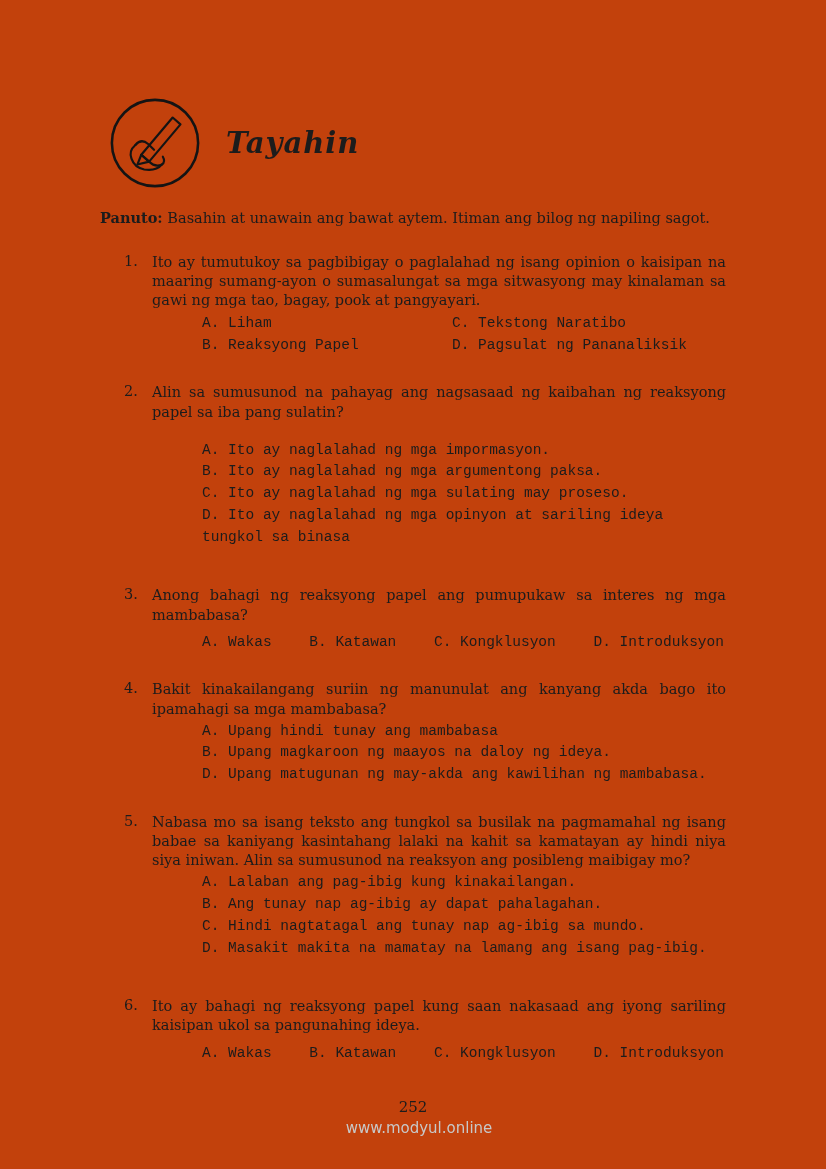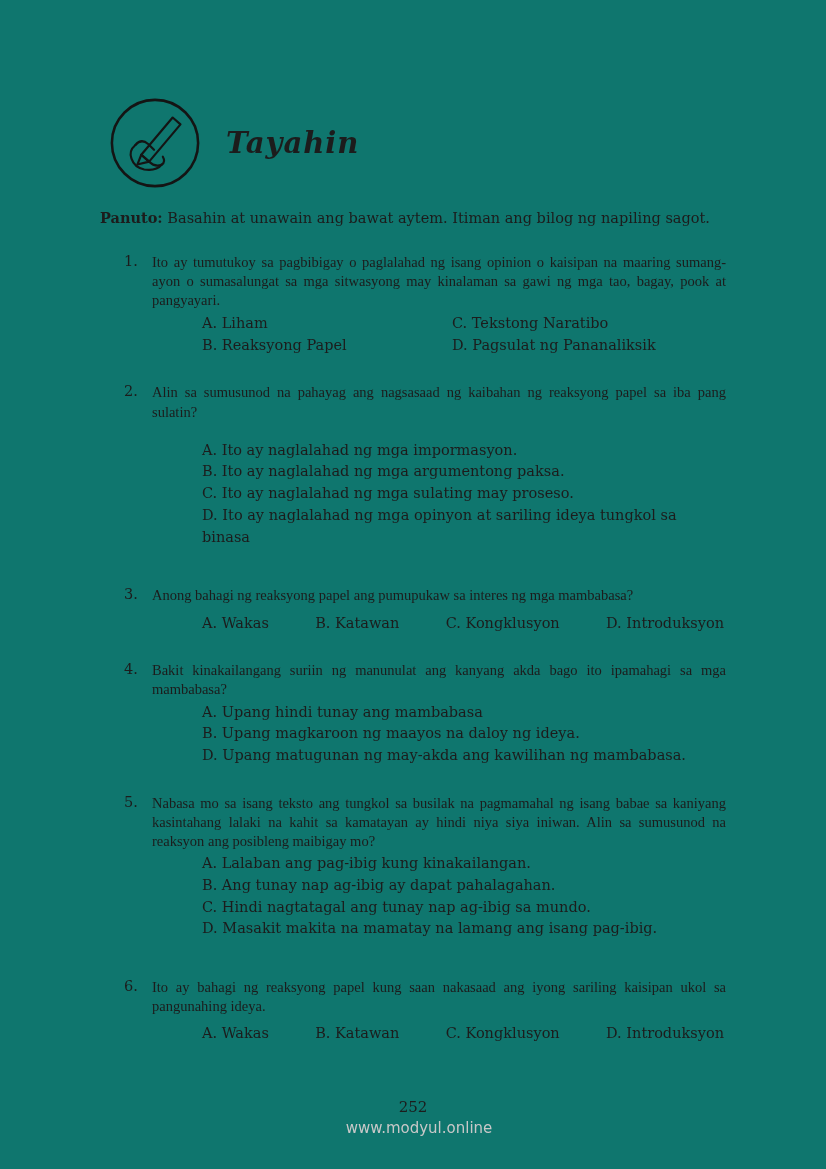--- a/index.html
+++ b/index.html
@@ -5,52 +5,52 @@
   * { box-sizing: border-box; margin: 0; padding: 0; }
   html, body { background: #ffffff; }
   body {
     width: 826px; height: 1169px;
     font-family: "DejaVu Serif", "Liberation Serif", serif;
     color: #1c1c1c;
   }
   .page {
     position: relative;
     width: 826px; height: 1169px;
-    background: #0f766e;
+    background: #c2410c;
     padding: 94px 100px 0 100px;
   }
   .header-row {
     display: flex; align-items: center; gap: 22px;
     margin-left: 6px; margin-bottom: 16px;
   }
   .logo { width: 98px; height: 98px; flex: none; }
   .logo svg { width: 100%; height: 100%; }
   .title {
     font-size: 29px; font-weight: bold; font-style: italic;
     letter-spacing: 1px;
   }
   .panuto { font-size: 14.5px; margin-bottom: 24px; line-height: 1.35; }
   .panuto strong { font-weight: bold; }
   .questions { padding-left: 24px; }
   .question { display: flex; font-size: 14.5px; margin-bottom: 27px; }
   .question.mb-lg { margin-bottom: 38px; }
   .qnum { width: 28px; flex: none; }
   .qbody { flex: 1; min-width: 0; }
-  .qtext { text-align: justify; line-height: 1.32; font-family: Liberation Serif, serif; }
+  .qtext { text-align: justify; line-height: 1.32; }
   .choices { padding-left: 50px; line-height: 1.5; margin-top: 2px; }
   .choices.gap-top { margin-top: 18px; }
   .choices.two-col {
     display: grid; grid-template-columns: 250px 1fr;
     margin-top: 3px;
   }
   .choices.inline-row {
     display: flex; justify-content: space-between;
     margin-top: 7px; padding-right: 2px; align-items: flex-end;
   }
-  .choice { display: block; }
+  .choice { display: block; font-family: Liberation Mono, monospace; }
   .inline-row .choice, .two-col .choice { display: inline-block; }
   .footer {
     position: absolute; left: 0; bottom: 32px; width: 100%;
     text-align: center;
   }
   .page-number { font-size: 15px; margin-bottom: 3px; }
   .watermark {
     font-size: 15px; color: #c8c8c8;
     font-family: "DejaVu Sans", "Liberation Sans", sans-serif;
     padding-left: 12px;

